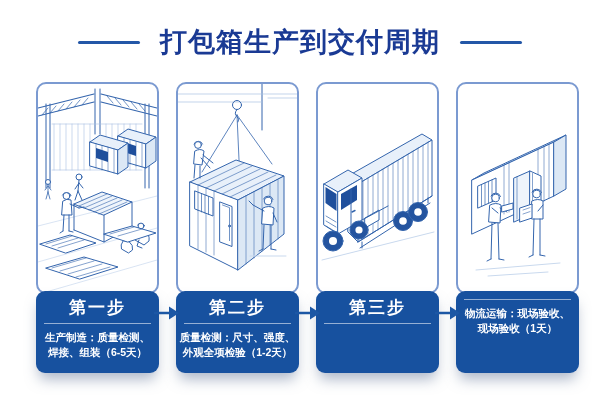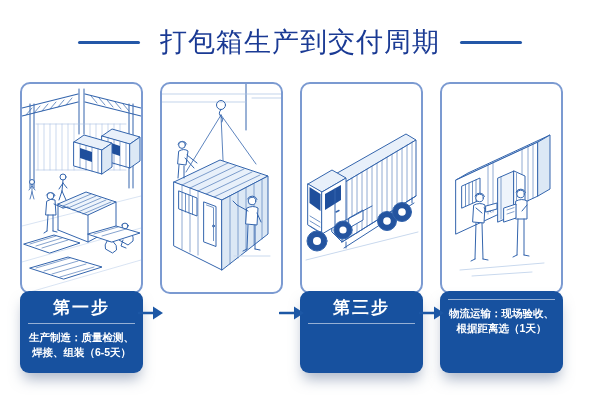--- a/index.html
+++ b/index.html
@@ -7,24 +7,24 @@
     width:600px;height:400px;background:#ffffff;overflow:hidden;position:relative;
     font-family:"Liberation Sans","DejaVu Sans",sans-serif;
   }
   
   .header{
     position:absolute;top:22px;left:0;width:600px;height:40px;
     display:flex;align-items:center;justify-content:center;gap:20px;
   }
   .header .rule{width:62px;height:3px;background:#2357a7;border-radius:2px;}
   .title{
-    color:#1a3a94;font-size:27px;font-weight:400;letter-spacing:1px;white-space:nowrap;
-  }
-  
-  .main{position:absolute;top:82px;left:20px;width:544px;display:flex;gap:17px;}
+    color:#1a3a94;font-size:27px;font-weight:700;letter-spacing:1px;white-space:nowrap;
+  }
+  
+  .main{position:absolute;top:82px;left:36px;width:544px;display:flex;gap:17px;}
   .col{width:123px;display:flex;flex-direction:column;position:relative;}
   .panel{
     box-sizing:border-box;height:212px;background:#ffffff;
     border:2px solid #7b9ad1;border-radius:10px;overflow:hidden;
   }
   .panel svg{display:block;width:100%;height:100%;}
   .stepbox{
     position:relative;z-index:2;margin-top:-3px;height:82px;box-sizing:border-box;
     background:#17519f;border-radius:9px;padding:5px 3px 8px 3px;
     box-shadow:0 9px 14px -3px rgba(90,110,145,.5);
@@ -167,20 +167,28 @@
           <path d="M85.5 115 a5 4.5 0 0 1 9.5 .5" fill="#dbe7f6"></path>
           <circle cx="90" cy="117" r="3.8" fill="#ffffff"></circle>
           <path d="M85 124 q6 -3 11 0 l-1 17 -11 -1 z" fill="#ffffff"></path>
           <path d="M86 127 l-11 -6 M75 121 l-4 -4"></path>
           <path d="M95 129 l4 9"></path>
           <path d="M86 141 l-1 24 M93 141 v24 M85 165 l-4 2 M93 165 l5 1"></path>
           <path d="M72 172 h36" stroke="#c9d9ee"></path>
         </g>
       </svg>
     </div>
+    <div class="stepbox">
+      <div class="step-label">第二步</div>
+      <div class="divider"></div>
+      <div class="desc">
+        <div>质量检测：尺寸、强度、</div>
+        <div>外观全项检验（1-2天）</div>
+      </div>
+    </div>
   </div>
 
   <div class="col">
     <div class="panel">
       <svg viewBox="0 0 119 208">
         <g class="la">
 
           <path d="M4 176 L116 148" stroke="#c9d9ee"></path>
 
           <path d="M30 92 L104 50 L114 56 L40 100 Z" fill="#e8f0fa"></path>
@@ -260,21 +268,21 @@
           <path d="M62 124 l12 -4 v14 l-12 4 z" fill="#ffffff"></path>
           <path d="M65 126 l7 -2.4 M65 130 l7 -2.4" stroke-width=".6"></path>
           <path d="M76 135 l-1 36 M82 135 l0 36 M75 171 l-4 2 M82 171 l5 1"></path>
         </g>
       </svg>
     </div>
     <div class="stepbox">
       <div class="divider"></div>
       <div class="desc">
         <div>物流运输：现场验收、</div>
-        <div>根据距离选（1天）</div>
+        <div>现场验收（1天）</div>
       </div>
     </div>
   </div>
 
   <svg class="arrow arrow-1" viewBox="0 0 26 16">
     <path d="M1 8 H16" stroke="#1c57a5" stroke-width="2.6" fill="none" stroke-linecap="round"></path>
     <path d="M15 1.5 L25 8 L15 14.5 Z" fill="#1c57a5"></path>
   </svg>
   <svg class="arrow arrow-2" viewBox="0 0 26 16">
     <path d="M1 8 H16" stroke="#1c57a5" stroke-width="2.6" fill="none" stroke-linecap="round"></path>

